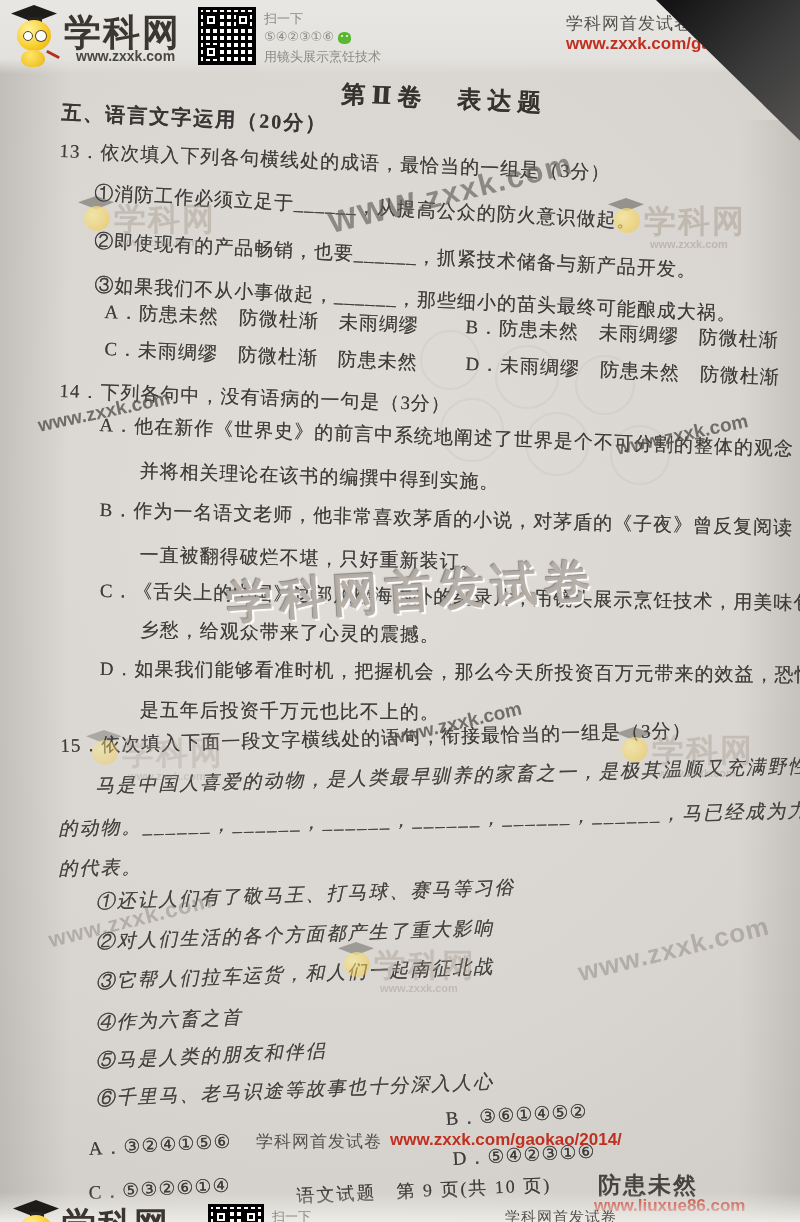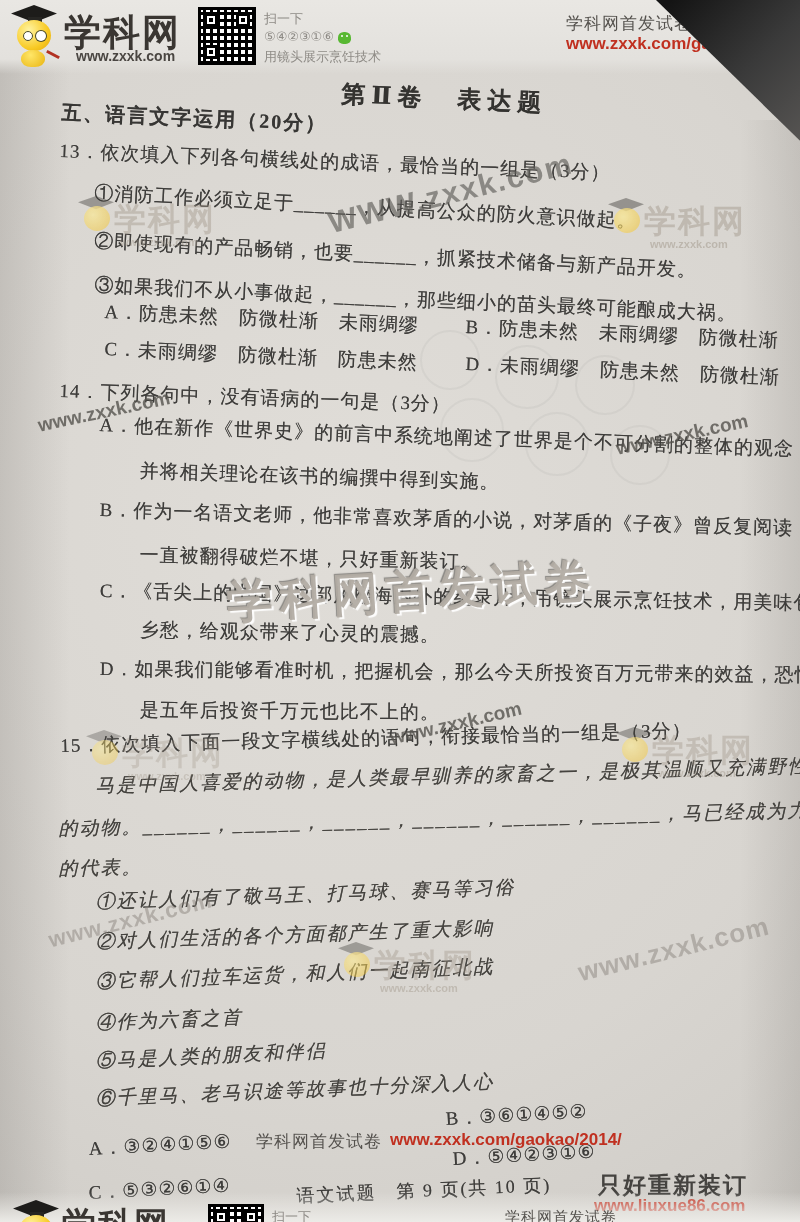--- a/index.html
+++ b/index.html
@@ -207,21 +207,21 @@
       <div class="wm-head"></div>
     <div class="b">学科网</div>
     <div class="u">www.zxxk.com</div>
   </div>
 
   <div class="rel-label" style="left:256px;top:1130px;">学科网首发试卷</div>
   <div class="rel-url" style="left:390px;top:1130px;">www.zxxk.com/gaokao/2014/</div>
 
   <div class="ln" style="left:296px;top:1184px;transform:rotate(-2.5deg);font-size:18px;letter-spacing:2px;">语文试题　第 9 页(共 10 页)</div>
 
-  <div class="liuxue-brand" style="left:598px;top:1170px;">只好重新装订</div>
+  <div class="liuxue-brand" style="left:598px;top:1170px;">防患未然</div>
   <div class="liuxue-url" style="left:594px;top:1196px;">www.liuxue86.com</div>
 
   <div class="bot-band">
     <div class="mascot" style="left:8px;top:8px;">
       <div class="m-cap"></div>
         <div class="m-capband"></div>
         <div class="m-head"></div>
 
     </div>
     <div class="logo-brand" style="left:62px;top:10px;font-size:34px;">学科网</div>

